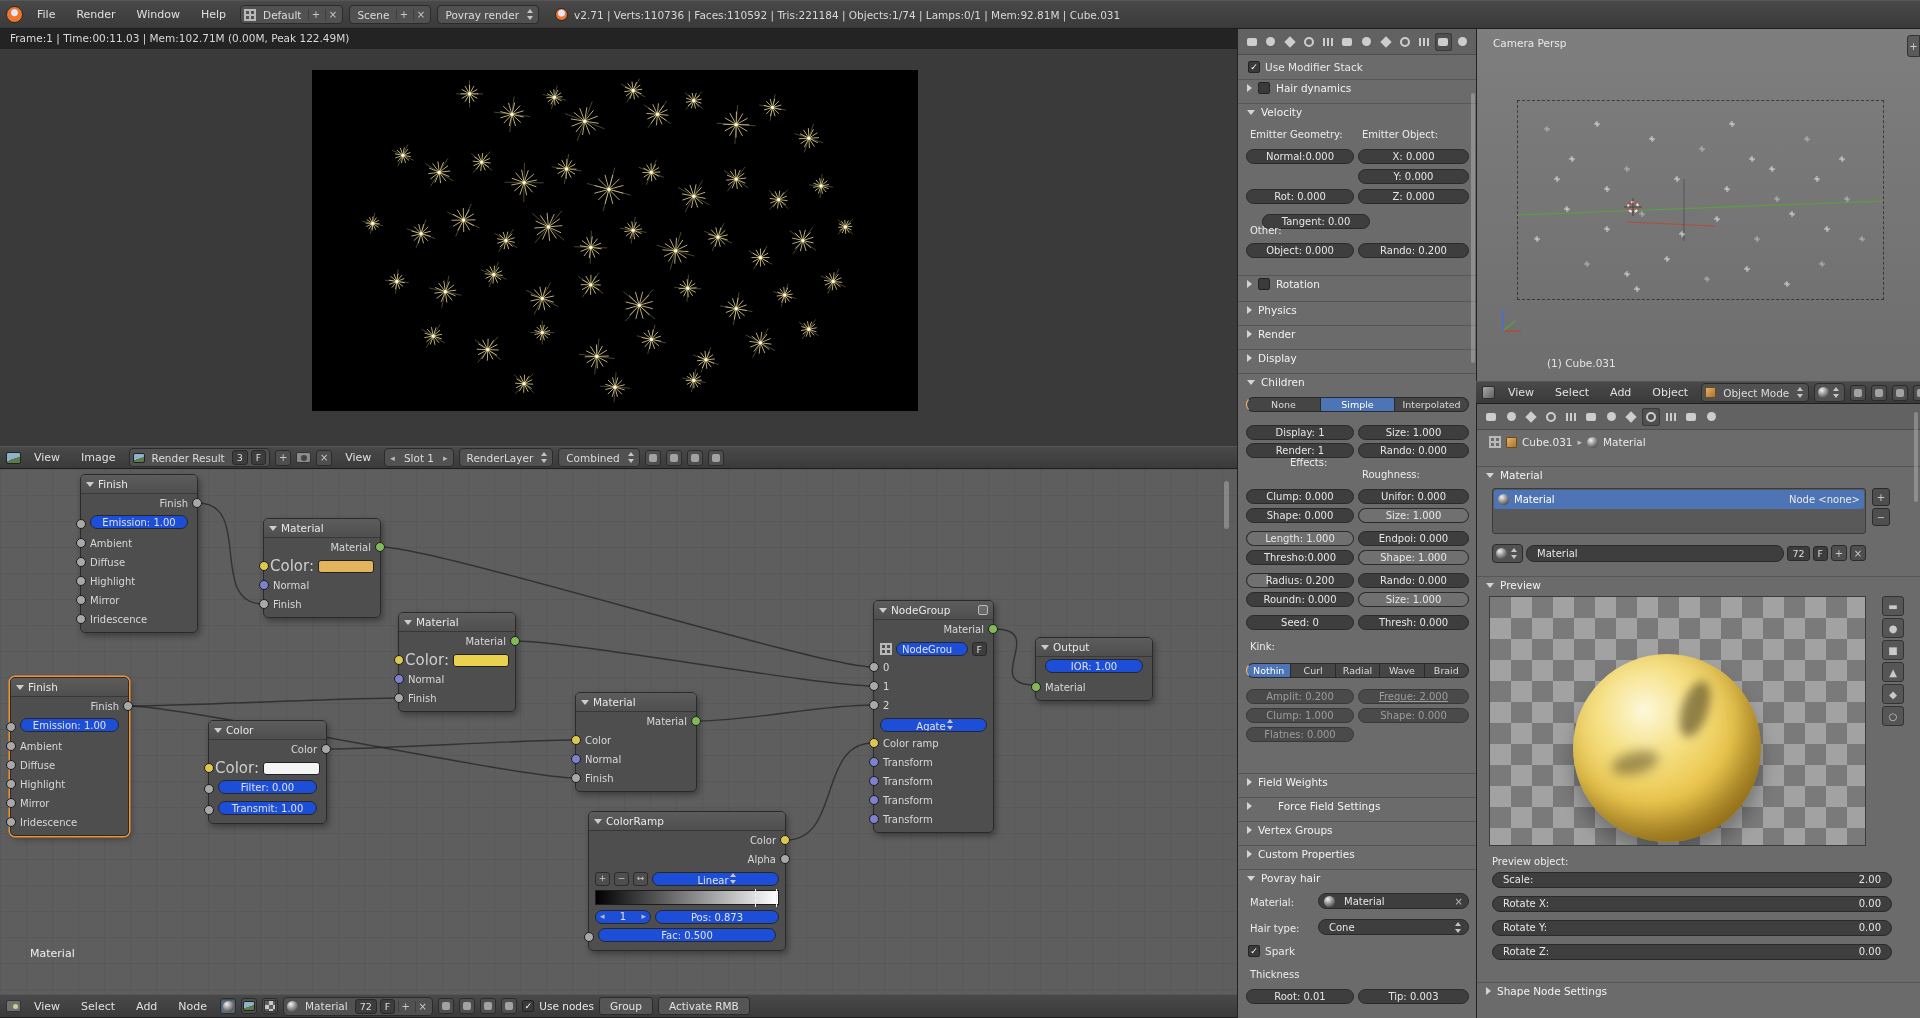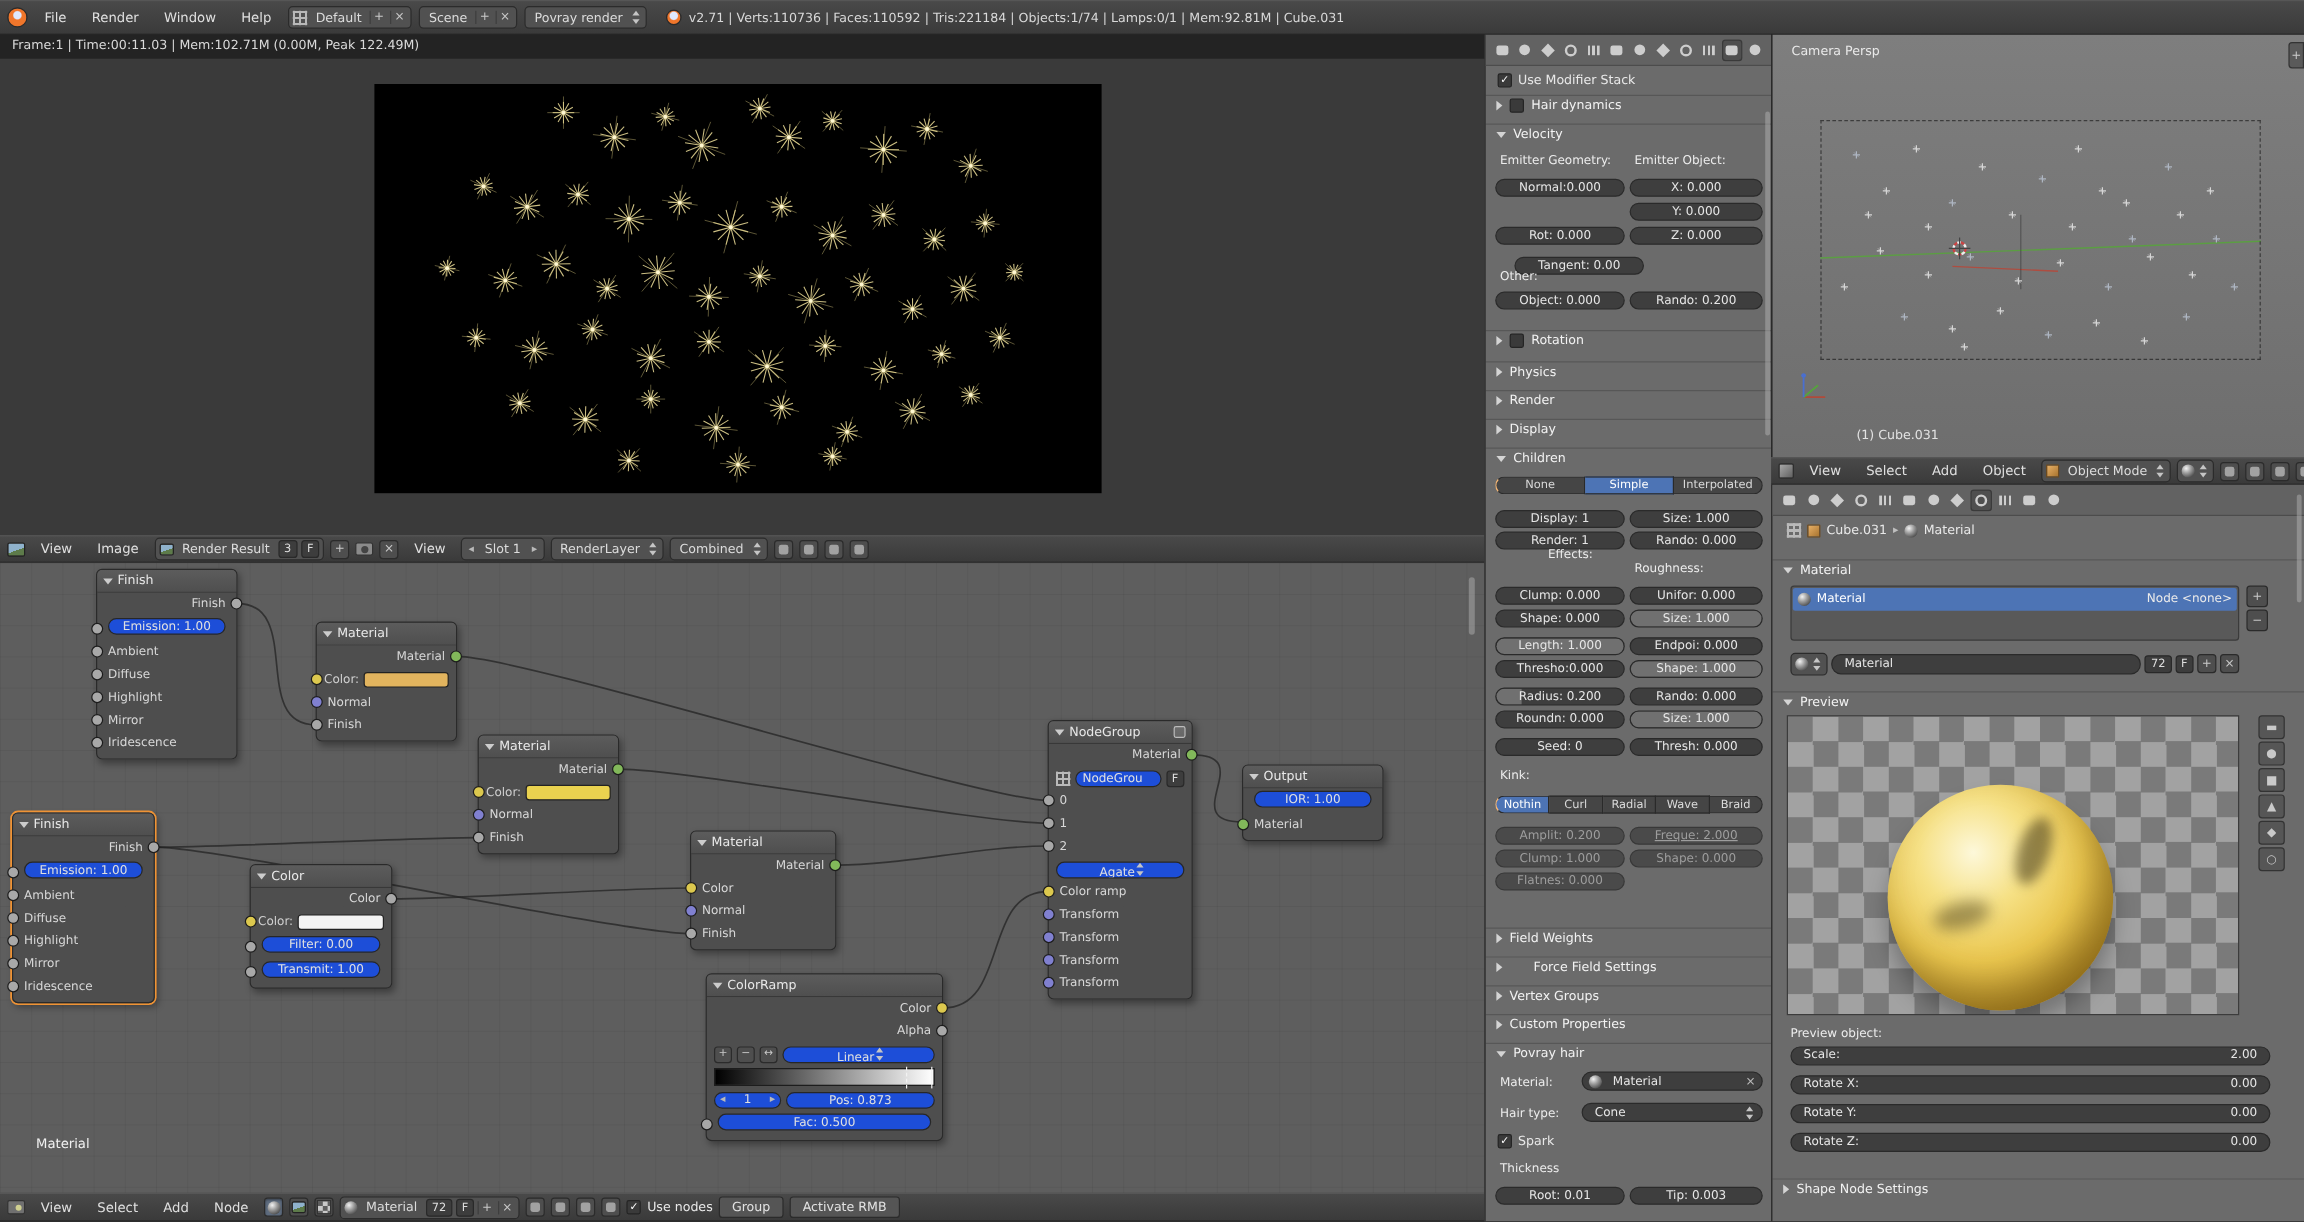--- a/index.html
+++ b/index.html
@@ -70,21 +70,21 @@
 .nexp{position:absolute;right:5px;top:4px;width:10px;height:10px;border:1px solid #bbb;border-radius:2px;background:rgba(255,255,255,.12)}
 .nrow{position:relative;height:19px;line-height:19px;padding:0 9px;white-space:nowrap;font-size:10px}
 .nrow.out{text-align:right}
 .nrow.flexr{display:flex;align-items:center;padding:0 6px;gap:4px}
 .sock{position:absolute;width:10px;height:10px;border-radius:50%;border:1px solid #1c1c1c;top:4px;z-index:4}
 .sock.l{left:-5px}.sock.r{right:-5px}
 .nfld{height:14px;line-height:13px;background:#1d4ed8;border:1px solid #272727;border-radius:7px;font-size:10px;text-align:center;color:#e0e0e0;overflow:hidden}
 .nrow .nfld.w100{margin-top:2px;width:100%}
 .flex1{flex:1}.lft{text-align:left;padding-left:5px}
 .nswatch{flex:1;height:13px;border:1px solid #222;border-radius:3px}
-.swl{font-size:10px;color:#cfcfcf}
+.swl{font-size:15px;color:#cfcfcf}
 .ddt{flex:1;text-align:left;padding-left:4px}
 .ramp{flex:1;height:15px;border:1px solid #1d1d1d;background:linear-gradient(90deg,#000 0,#fff 100%);position:relative}
 .rh{position:absolute;top:-2px;height:18px;border-left:1px solid #f2f2f2}
 .rh.act{border-left-style:dashed}
 .stepper{width:56px;display:flex;align-items:center;justify-content:space-between;padding:0 2px}
 .nsq{min-width:15px;height:14px;border-radius:3px;font-size:9px}
 
 .phdr{position:absolute;display:flex;align-items:center;gap:6px;height:17px;padding:0 9px;border-top:1px solid rgba(0,0,0,.18);color:#f2f2f2;font-size:10.5px;left:0;right:0;white-space:nowrap}
 .tri-r{width:0;height:0;border-top:4px solid transparent;border-bottom:4px solid transparent;border-left:5px solid #d4d4d4}
 .tri-d{width:0;height:0;border-left:4px solid transparent;border-right:4px solid transparent;border-top:5px solid #d4d4d4}

